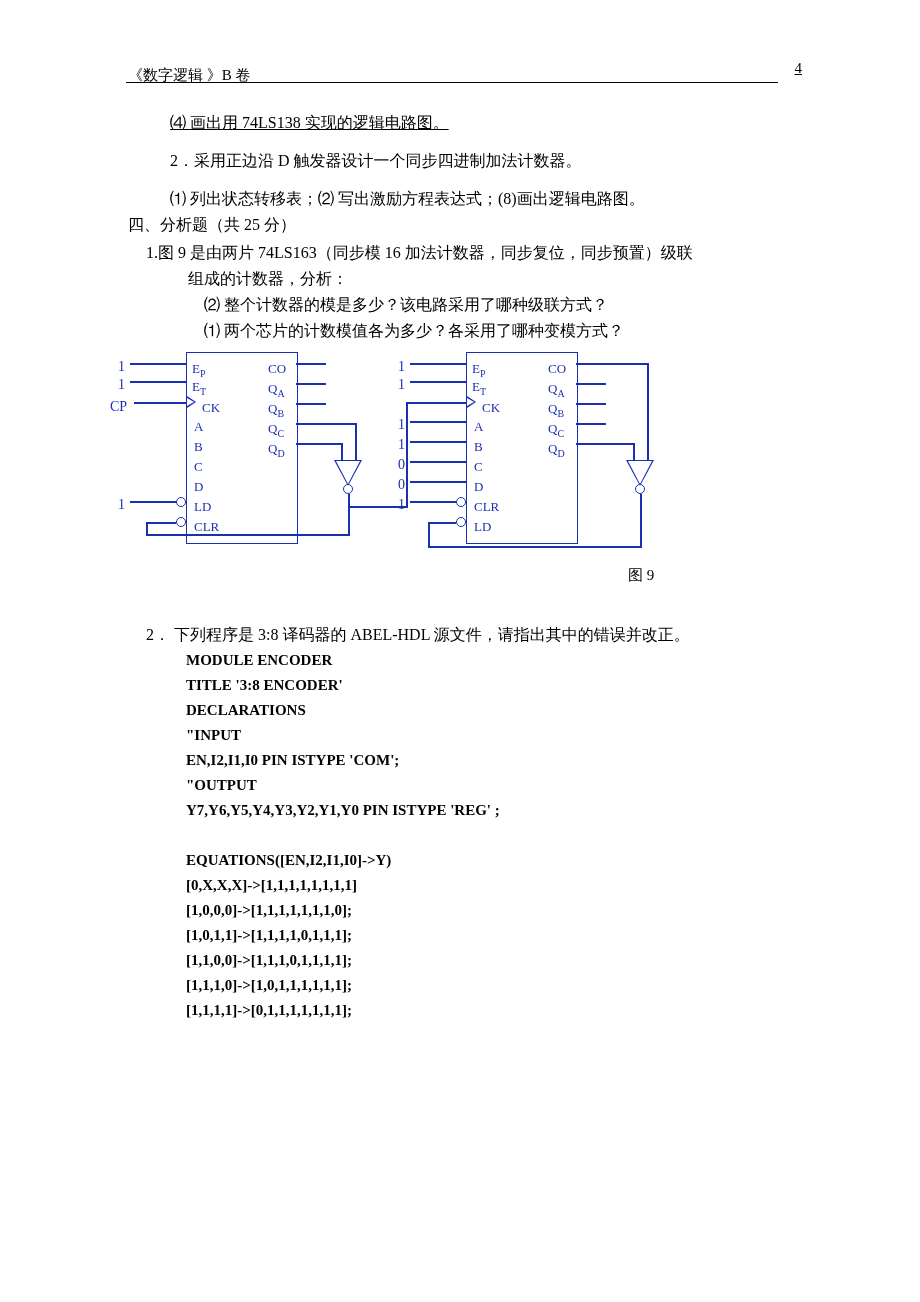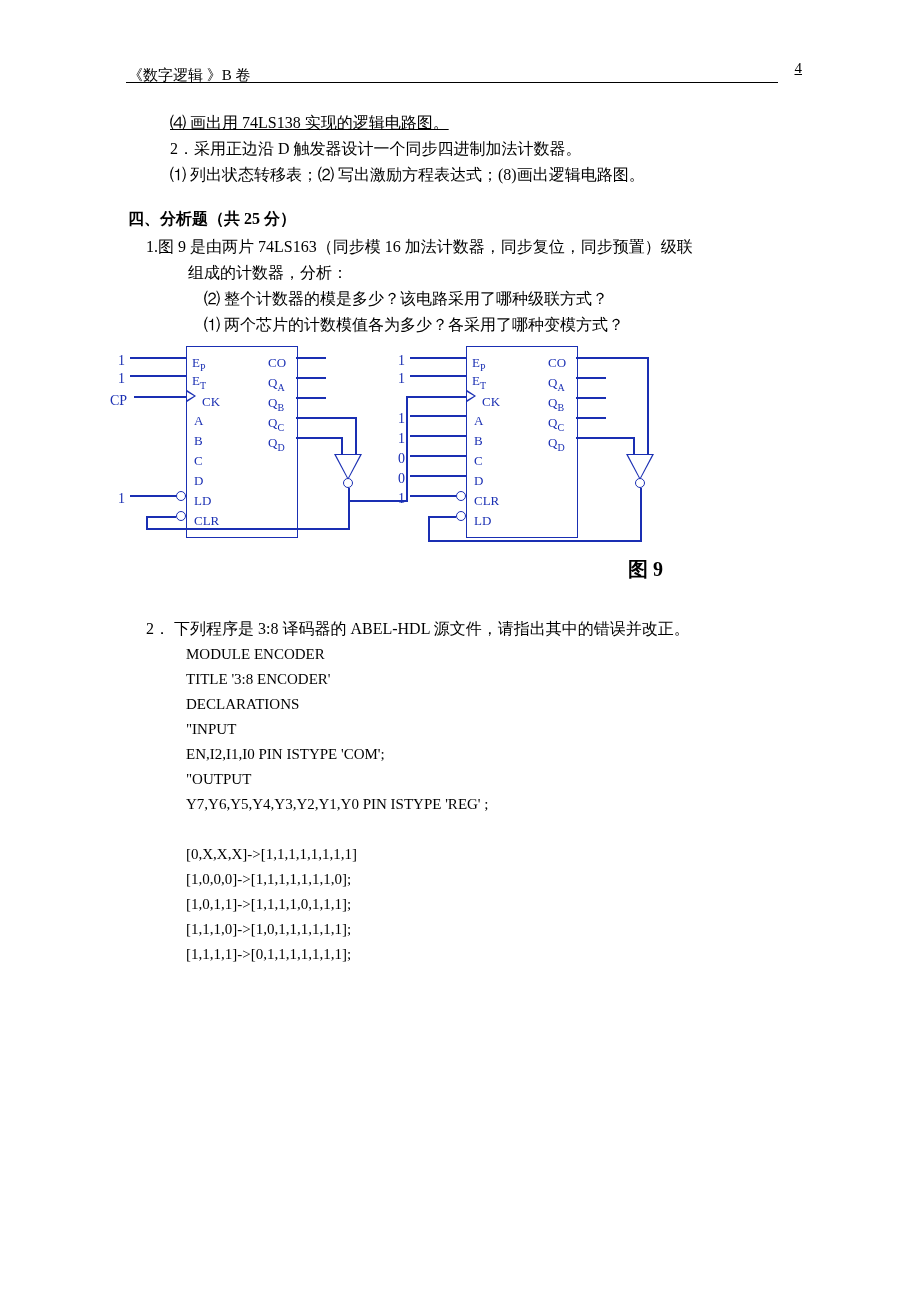--- a/index.html
+++ b/index.html
@@ -2,41 +2,41 @@
 <html><head>
 <meta charset="utf-8">
 <style>
   html,body{margin:0;padding:0;background:#fff;}
   .page{width:920px;height:1302px;position:relative;font-family:"Times New Roman","SimSun",serif;color:#000;}
   .header{position:absolute;left:128px;top:66px;font-size:15px;}
   .pagenum{position:absolute;right:118px;top:60px;font-size:15px;text-decoration:underline;}
   .rule{position:absolute;left:126px;top:82px;width:652px;height:0;border-top:1px solid #000;}
   .body{position:absolute;left:128px;top:110px;width:660px;font-size:16px;line-height:26px;}
   .ind1{padding-left:42px;text-decoration:underline;}
-  .ind12{padding-left:42px;margin-top:0;}
-  .sect{font-weight:700;margin-top:18px;margin-bottom:2px;}
+  .ind12{padding-left:42px;margin-top:12px;}
+  .sect{font-weight:400;margin-bottom:2px;}
   .q1{padding-left:18px;}
   .q1b{padding-left:60px;}
   .subq{padding-left:76px;}
   .diagram-area{position:relative;width:660px;height:230px;margin-top:2px;margin-left:-20px;}
   .chip{position:absolute;border:1.5px solid #1a2fb3;width:110px;height:190px;}
   .pin{position:absolute;font-family:"Times New Roman";font-size:13px;color:#1a2fb3;}
   .pin sub{font-size:10px;}
   .sig{position:absolute;font-family:"Times New Roman";font-size:14px;color:#1a2fb3;}
   .wire{position:absolute;background:#1a2fb3;}
   .wh{height:1.5px;}
   .wv{width:1.5px;}
   .tri-down{position:absolute;width:0;height:0;border-left:14px solid transparent;border-right:14px solid transparent;border-top:26px solid #fff;}
   .tri-down-b{position:absolute;width:0;height:0;border-left:14px solid transparent;border-right:14px solid transparent;border-top:26px solid #1a2fb3;}
   .ck-tri{position:absolute;width:0;height:0;border-top:6px solid transparent;border-bottom:6px solid transparent;border-left:9px solid #1a2fb3;}
   .ck-tri-w{position:absolute;width:0;height:0;border-top:4.5px solid transparent;border-bottom:4.5px solid transparent;border-left:7px solid #fff;}
   .bubble{position:absolute;width:8px;height:8px;border:1.5px solid #1a2fb3;border-radius:50%;background:#fff;}
-  .figlabel{position:absolute;font-weight:700;font-size:20px;}
+  .figlabel{position:absolute;font-weight:400;font-size:15px;}
   .q2{padding-left:18px;margin-top:46px;}
-  .code{padding-left:58px;font-family:"Times New Roman",serif;font-weight:400;font-size:15px;line-height:25px;}
+  .code{padding-left:58px;font-family:"Times New Roman",serif;font-weight:700;font-size:15px;line-height:25px;}
   .blank{height:25px;}
 </style>
 </head>
 <body>
 
 <div class="page">
 
   <div class="header">《数字逻辑 》B 卷</div>
   <div class="pagenum">4</div>
   <div class="rule"></div>
@@ -163,19 +163,21 @@
 
     <div class="q2">2． 下列程序是 3:8 译码器的 ABEL-HDL 源文件，请指出其中的错误并改正。</div>
     <div class="code">MODULE    ENCODER</div>
     <div class="code">TITLE '3:8 ENCODER'</div>
     <div class="code">DECLARATIONS</div>
     <div class="code">"INPUT</div>
     <div class="code">EN,I2,I1,I0    PIN    ISTYPE    'COM';</div>
     <div class="code">"OUTPUT</div>
     <div class="code">Y7,Y6,Y5,Y4,Y3,Y2,Y1,Y0    PIN    ISTYPE    'REG' ;</div>
     <div class="code blank"></div>
+    <div class="code">EQUATIONS([EN,I2,I1,I0]-&gt;Y)</div>
     <div class="code">[0,X,X,X]-&gt;[1,1,1,1,1,1,1,1]</div>
     <div class="code">[1,0,0,0]-&gt;[1,1,1,1,1,1,1,0];</div>
     <div class="code">[1,0,1,1]-&gt;[1,1,1,1,0,1,1,1];</div>
+    <div class="code">[1,1,0,0]-&gt;[1,1,1,0,1,1,1,1];</div>
     <div class="code">[1,1,1,0]-&gt;[1,0,1,1,1,1,1,1];</div>
     <div class="code">[1,1,1,1]-&gt;[0,1,1,1,1,1,1,1];</div>
   </div>
 </div>
 
 </body></html>

